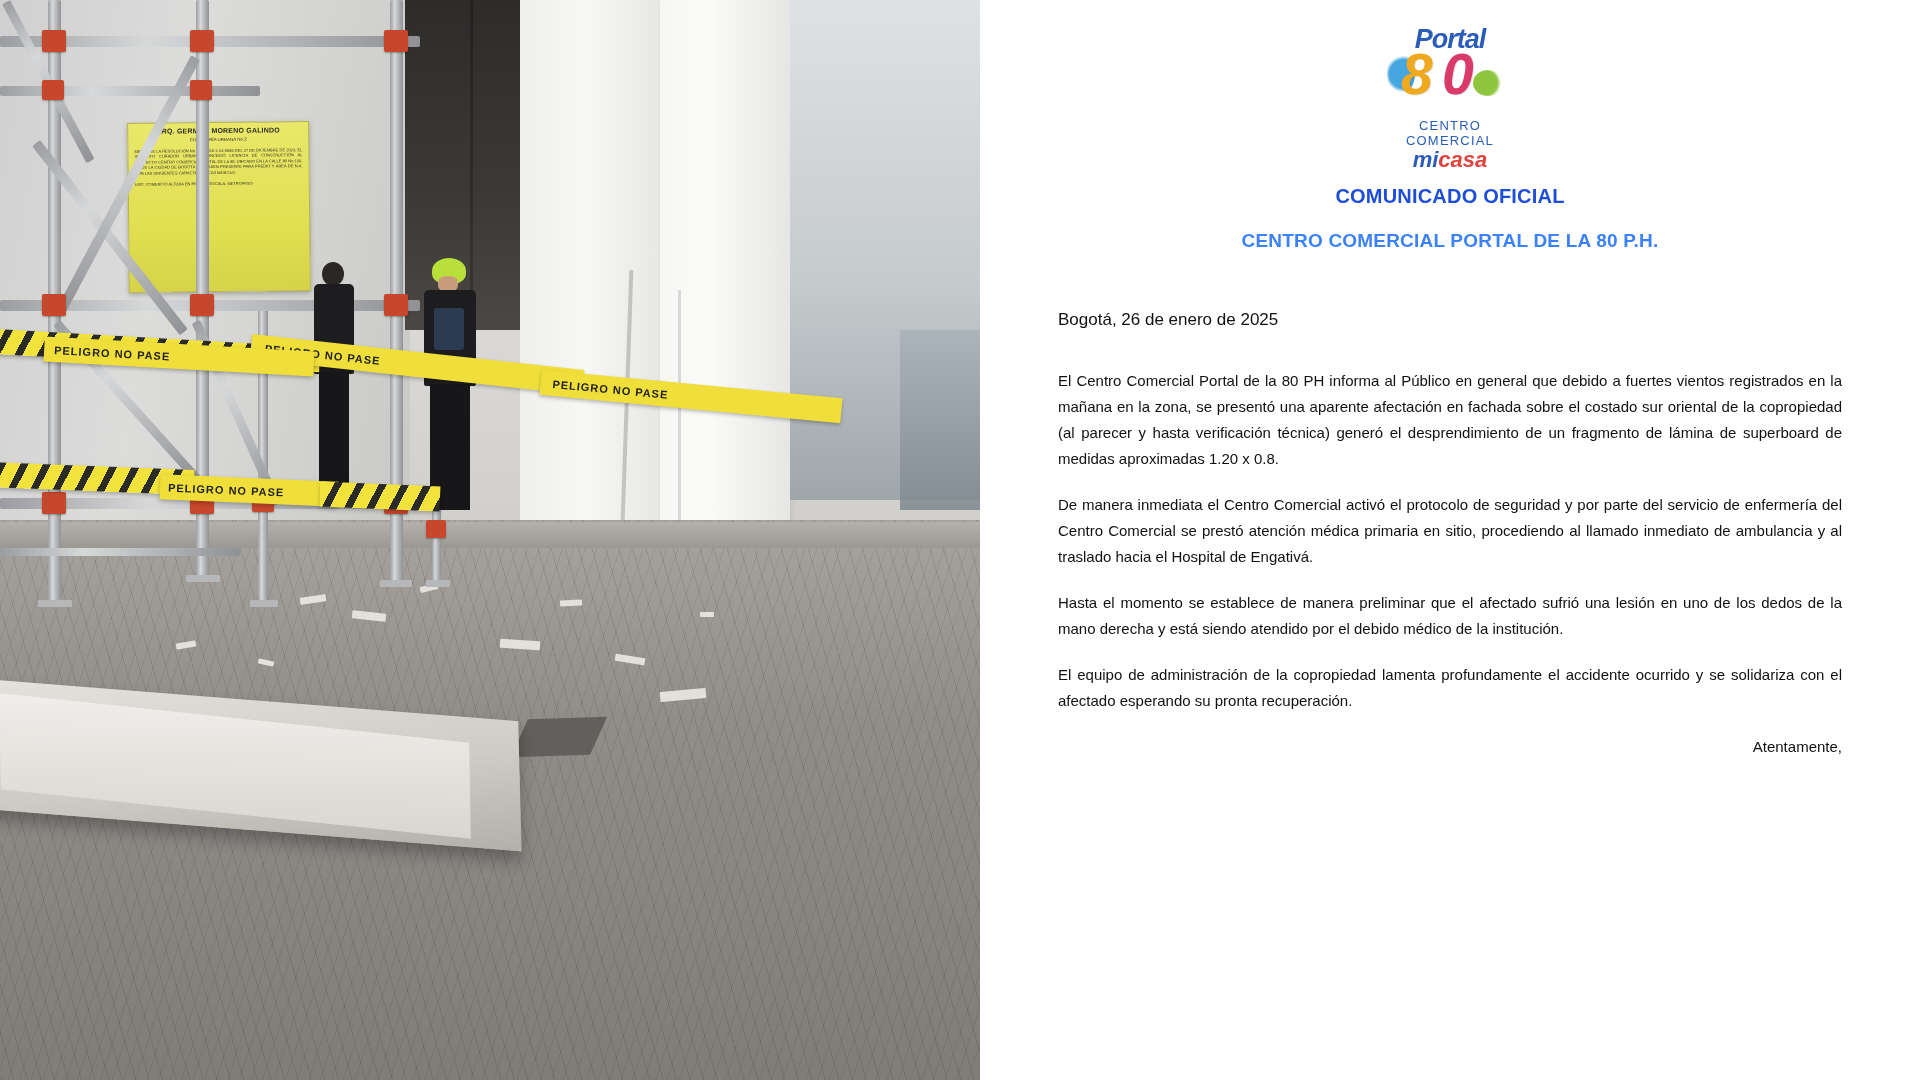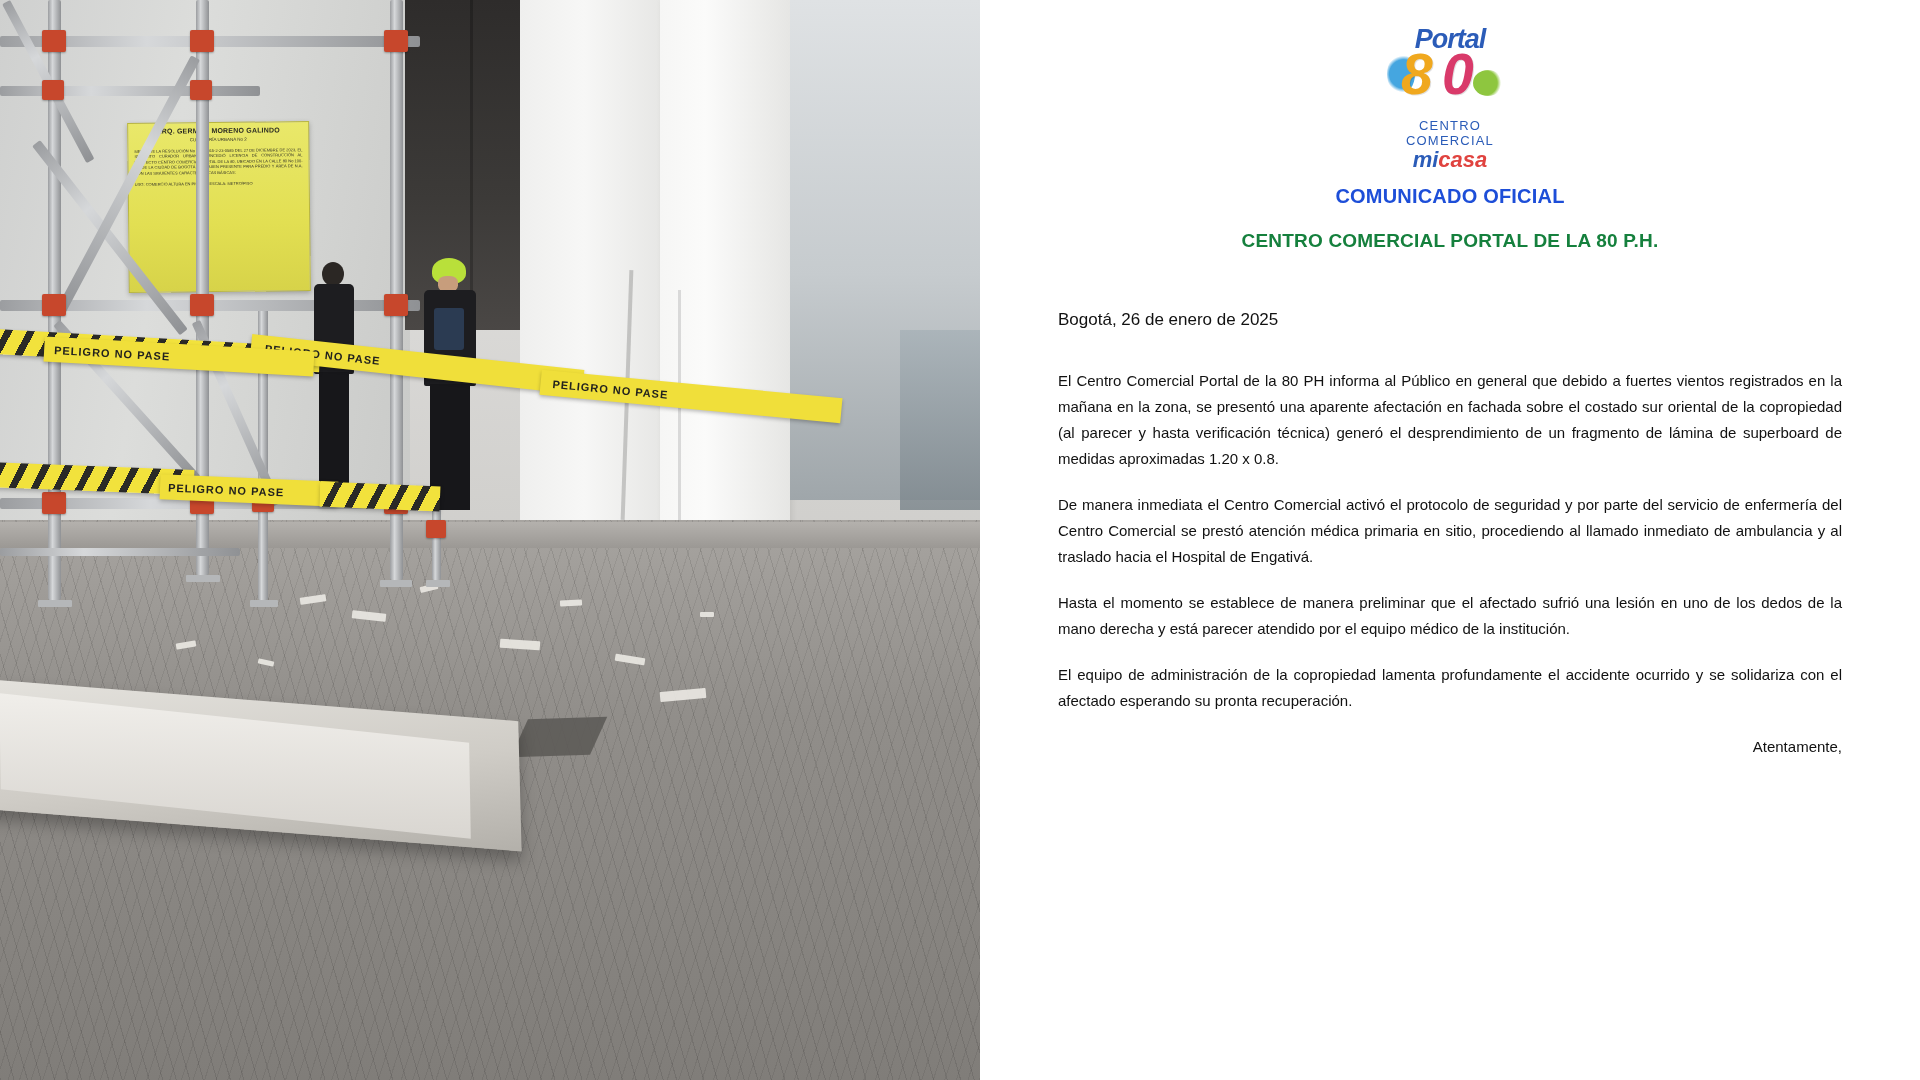--- a/index.html
+++ b/index.html
@@ -299,21 +299,21 @@
     font-size: 20px;
     font-weight: bold;
     color: #1d4ed8;
     margin: 10px 0 0 0;
     letter-spacing: .2px;
   }
   .doc-subtitle {
     text-align: center;
     font-size: 19px;
     font-weight: bold;
-    color: #15803d;
+    color: #3b82f6;
     margin: 22px 0 0 0;
     letter-spacing: .2px;
   }
   .doc-date {
     font-size: 17px;
     color: #111;
     margin: 58px 0 0 8px;
   }
   .doc-body {
     margin-top: 38px;
@@ -462,21 +462,21 @@
       </div>
 
       <h1 class="doc-title">COMUNICADO OFICIAL</h1>
       <h2 class="doc-subtitle">CENTRO COMERCIAL PORTAL DE LA 80 P.H.</h2>
 
       <div class="doc-date">Bogotá, 26 de enero de 2025</div>
 
       <div class="doc-body">
         <p>El Centro Comercial Portal de la 80 PH informa al Público en general que debido a fuertes vientos registrados en la mañana en la zona, se presentó una aparente afectación en fachada sobre el costado sur oriental de la copropiedad  (al parecer y hasta verificación técnica)   generó el desprendimiento de un fragmento de lámina de superboard de medidas aproximadas 1.20 x 0.8.</p>
         <p>De manera inmediata el Centro Comercial activó el protocolo de seguridad y por parte del servicio de enfermería del Centro Comercial se prestó atención médica primaria en sitio, procediendo al llamado inmediato de ambulancia y al traslado hacia el Hospital de Engativá.</p>
-        <p>Hasta el momento se establece de manera preliminar que el afectado sufrió una lesión en uno de los dedos de la mano derecha y está parecer atendido por el equipo médico de la institución.</p>
+        <p>Hasta el momento se establece de manera preliminar que el afectado sufrió una lesión en uno de los dedos de la mano derecha y está siendo atendido por el debido médico de la institución.</p>
         <p>El equipo de administración de la copropiedad lamenta profundamente el accidente ocurrido y se solidariza con el afectado esperando su pronta recuperación.</p>
         <p class="last">Atentamente,</p>
       </div>
 
     </div>
   </div>
 
 </div>
 
 </body></html>

